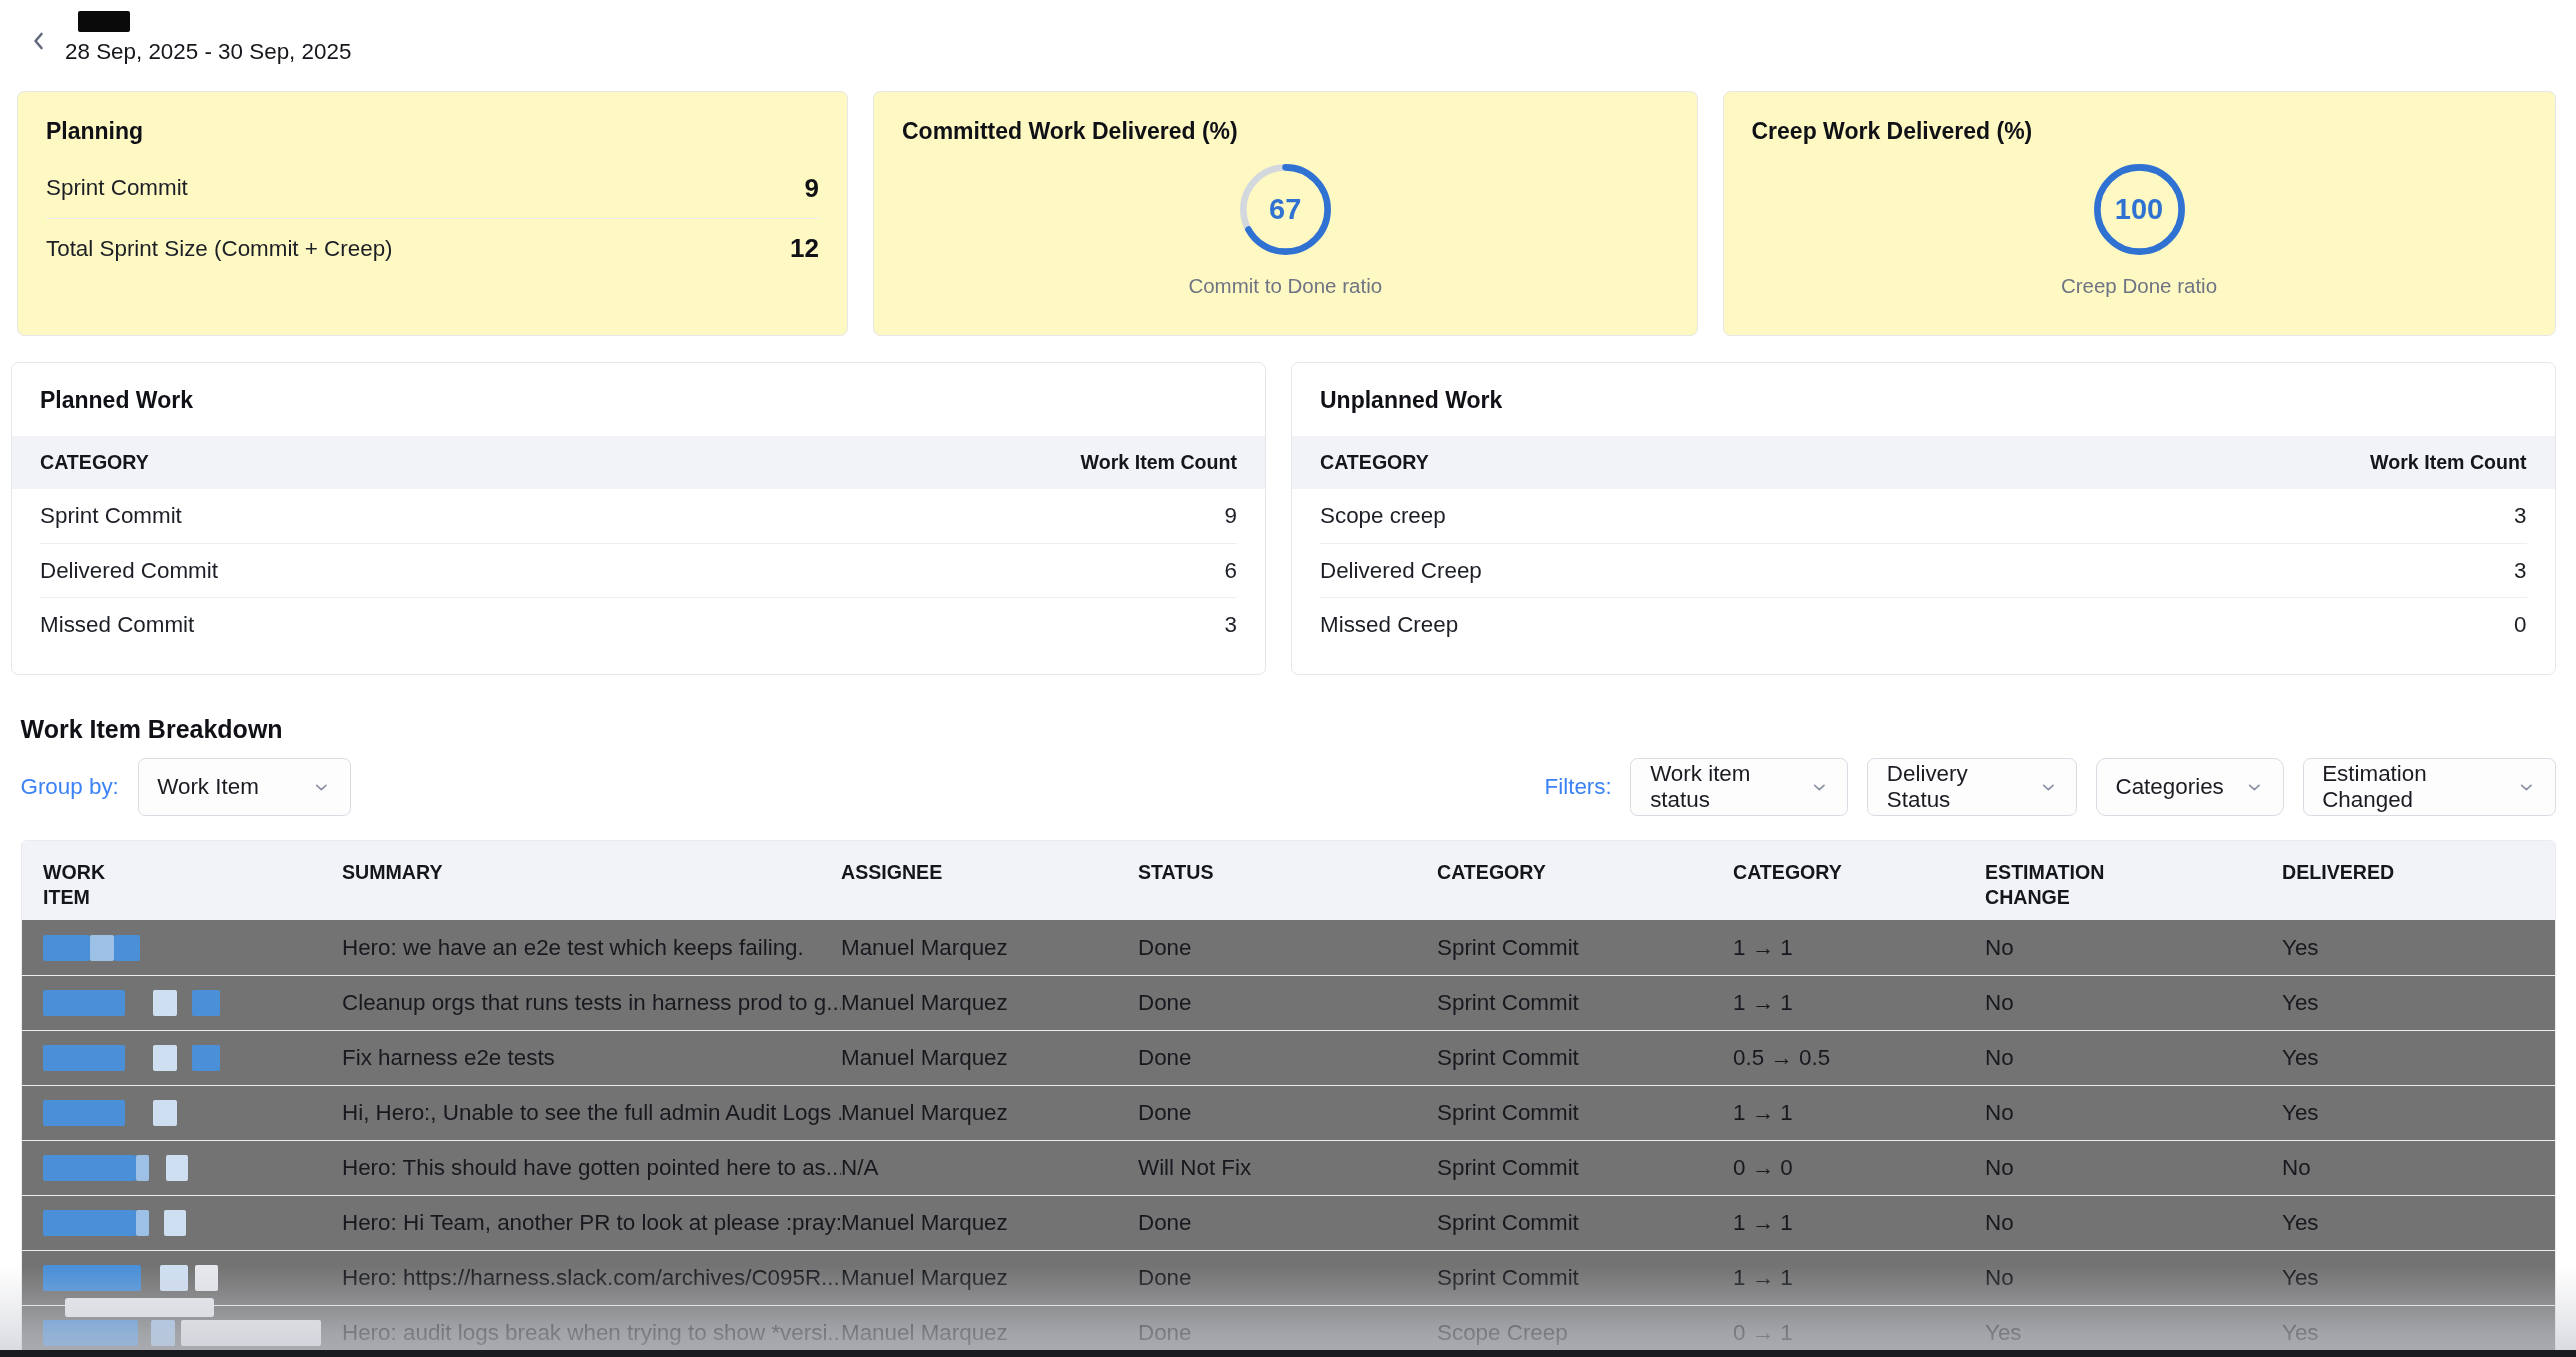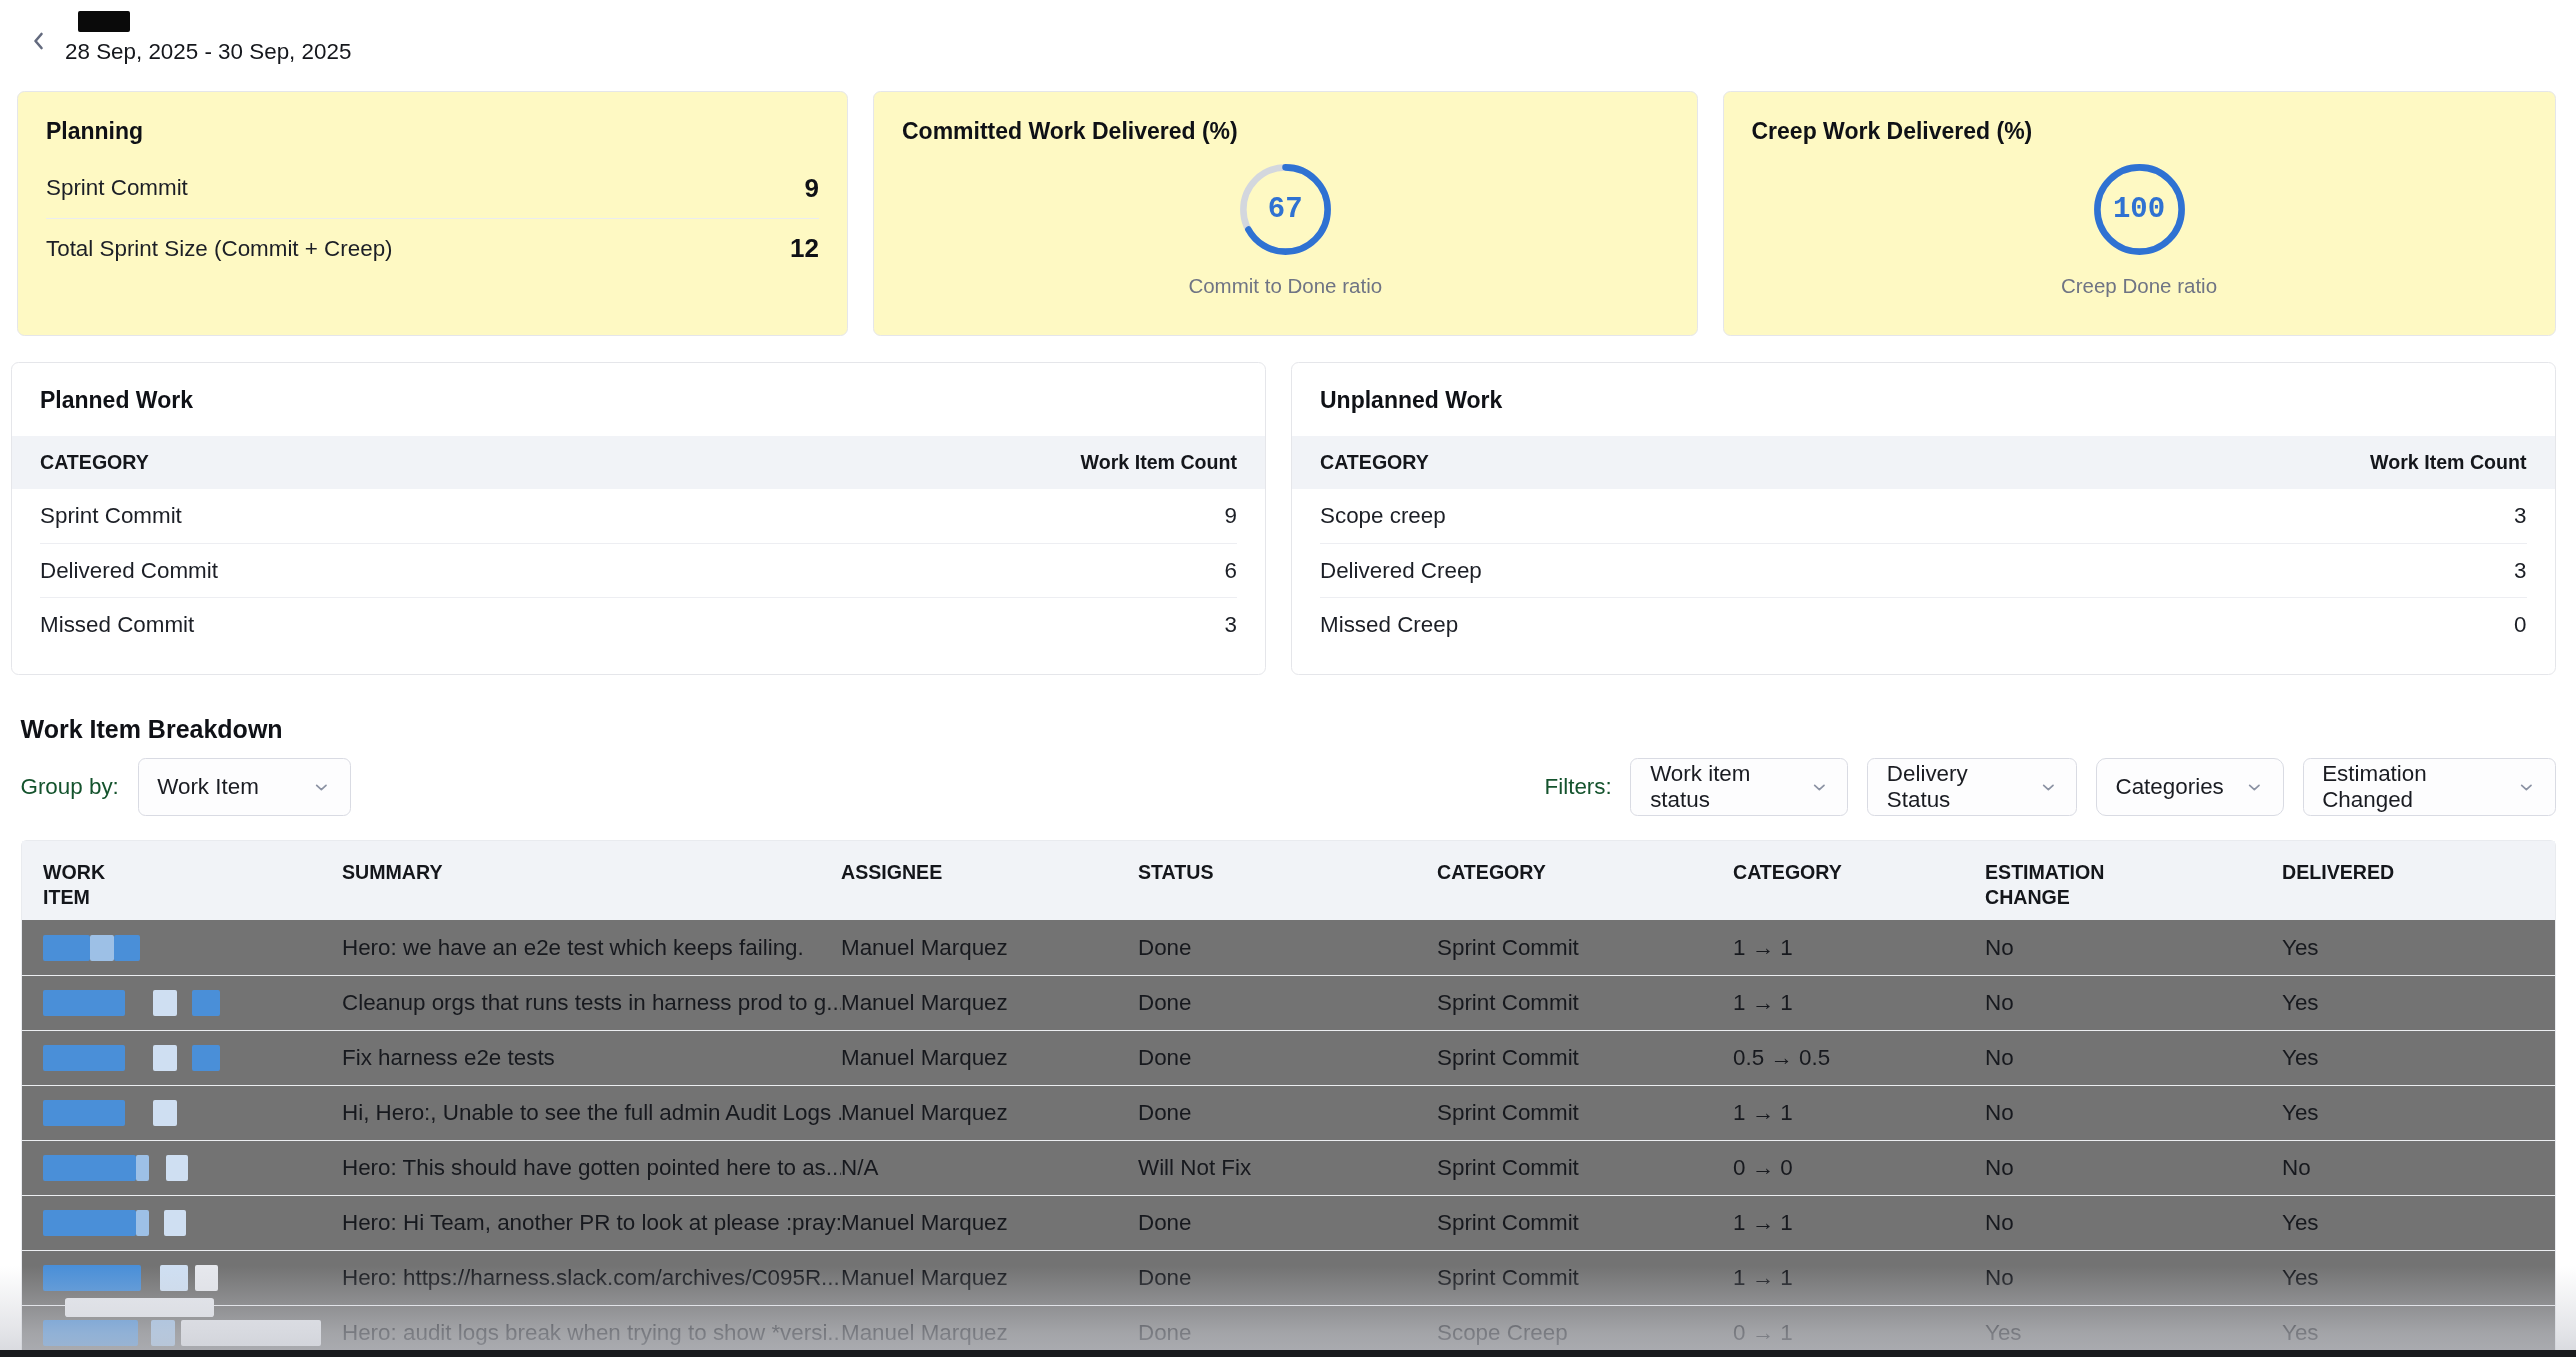--- a/index.html
+++ b/index.html
@@ -23,21 +23,21 @@
   .card-title { font-size:23px; font-weight:700; color:#0f1116; }
 
   .stat-row { display:flex; justify-content:space-between; align-items:center; height:60px; }
   .stat-rows { margin-top:13px; }
   .stat-row + .stat-row { border-top:0.9px solid #ebedf0; }
   .stat-label { font-size:22.4px; color:#1c1f26; }
   .stat-value { font-size:26px; font-weight:700; color:#0f1116; }
 
   .donut-card { display:flex; flex-direction:column; align-items:center; }
   .donut-card .card-title { align-self:flex-start; }
-  .donut-wrap { position:relative; width:103px; height:103px; margin-top:13px;font-family:Liberation Mono, monospace; }
+  .donut-wrap { position:relative; width:103px; height:103px; margin-top:13px; }
   .donut-wrap svg { transform:rotate(-90deg); }
   .donut-track { fill:none; stroke:#d3d7de; stroke-width:7; }
   .donut-arc { fill:none; stroke:#2f72d2; stroke-width:7; stroke-linecap:round; }
   .donut-value { position:absolute; inset:0; display:flex; align-items:center; justify-content:center;
     font-size:29px; font-weight:700; color:#2f72d2; }
   .donut-caption { margin-top:13px; font-size:20.5px; color:#6f7484; }
 
   
   .cards-row2 { position:absolute; left:11px; right:20.5px; top:362px; height:313px;
     display:grid; grid-template-columns:1255px 1fr; gap:25px; }
@@ -47,21 +47,21 @@
     align-items:center; padding:0 28px; font-size:19.6px; font-weight:700; color:#14161b; }
   .mini-rows { margin:0 28px; }
   .mini-row { height:54px; display:flex; justify-content:space-between; align-items:center; font-size:22.4px; color:#1c1f26; }
   .mini-row + .mini-row { border-top:0.9px solid #edeef2; }
 
   
   .breakdown-title { position:absolute; left:20.5px; top:715px; font-size:25px; font-weight:700; color:#0f1116; }
   .controls { position:absolute; left:20.5px; right:20.5px; top:758px; height:58px;
     display:flex; align-items:center; justify-content:space-between; }
   .controls-left, .controls-right { display:flex; align-items:center; gap:18.7px; }
-  .ctl-label { font-size:22.4px; color:#14532d; }
+  .ctl-label { font-size:22.4px; color:#3b82f6; }
   .select { height:58px; border:0.9px solid #d9dbe3; border-radius:7.5px; background:#fdfdfe;
     display:flex; align-items:center; justify-content:space-between; padding:0 18.7px;
     font-size:22.4px; color:#1a1c22; cursor:pointer; }
   .select .chev { margin-left:15px; display:flex; }
   .groupby-select { width:213px; }
   .controls-right .select:nth-of-type(1) { width:218px; }
   .controls-right .select:nth-of-type(2) { width:210px; }
   .controls-right .select:nth-of-type(3) { width:188px;border-radius:10px; }
   .controls-right .select:nth-of-type(4) { width:253px; }
 

